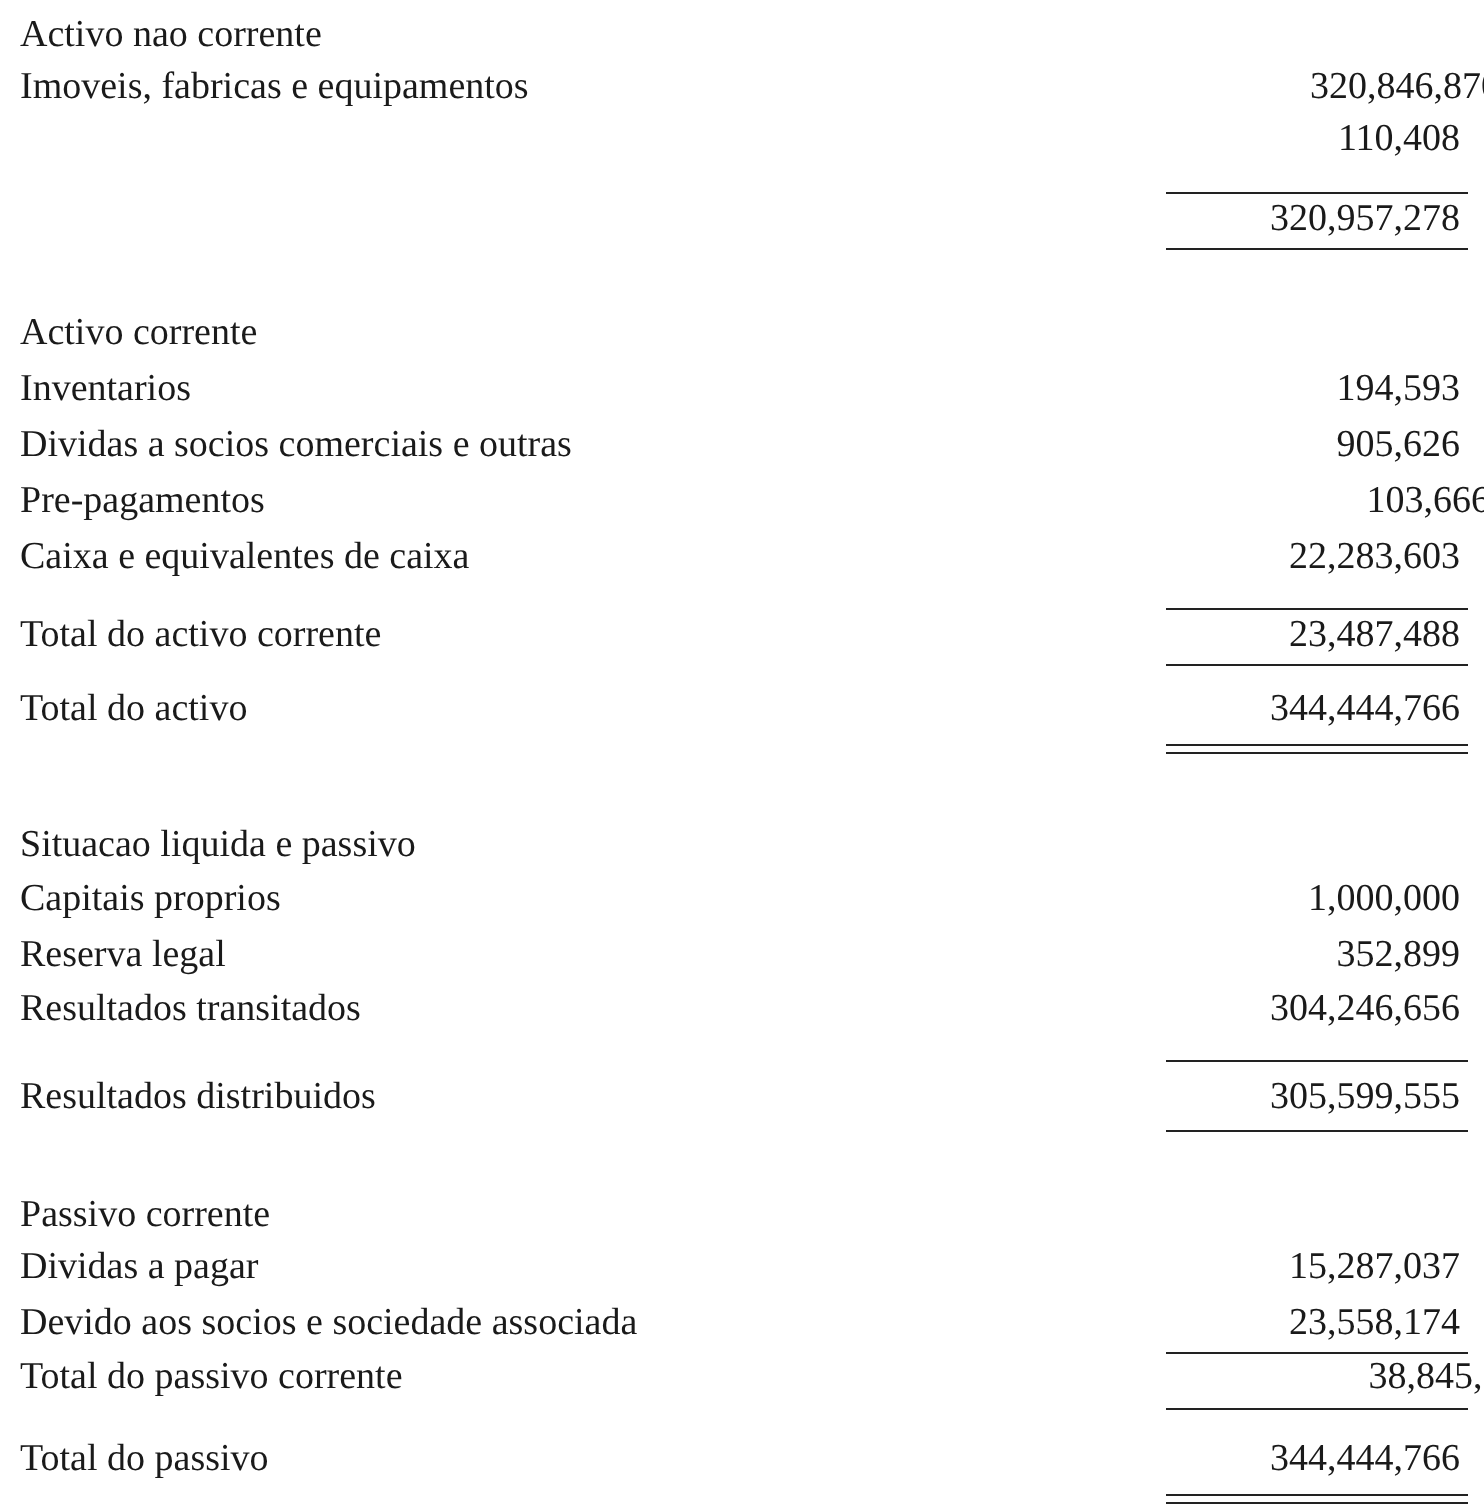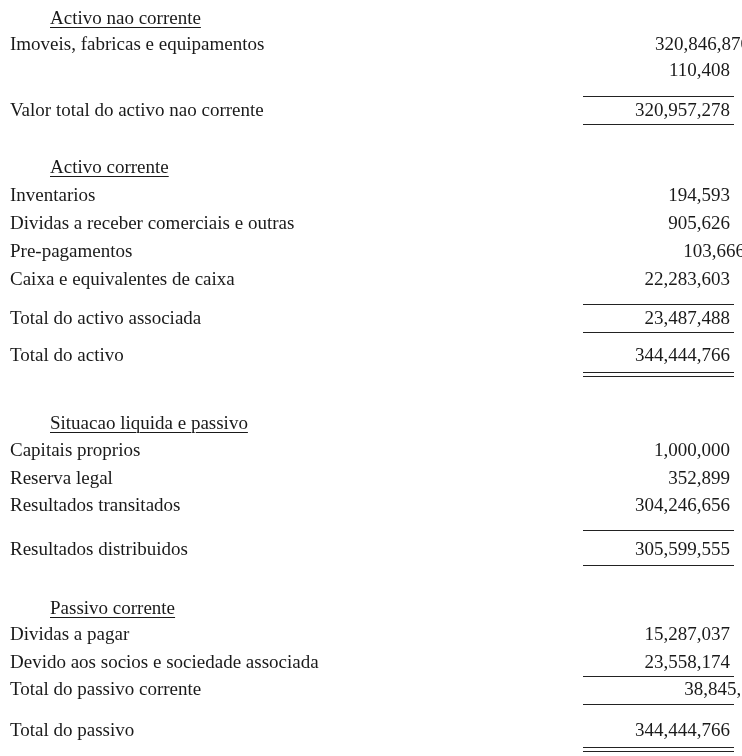--- a/index.html
+++ b/index.html
@@ -23,24 +23,22 @@
       height: 24px;
     }
     .label {
       position: absolute;
       left: 10px;
       top: 0;
       white-space: nowrap;
       line-height: 24px;
     }
     .label.header {
-      text-decoration: underline;
       text-decoration-thickness: 1px;
       text-underline-offset: 3px;
-      margin-left: 40px;
     }
     .value {
       position: absolute;
       right: 12px;
       top: 0;
       white-space: nowrap;
       line-height: 24px;
       text-align: right;
     }
     .rule {
@@ -64,47 +62,46 @@
 </div>
 <div class="line" style="top:32px;padding-left:20px;">
   <span class="label">Imoveis, fabricas e equipamentos</span>
   <span class="value">320,846,870</span>
 </div>
 <div class="line" style="top:58px;">
   <span class="value">110,408</span>
 </div>
 <div class="rule" style="top:96px;"></div>
 <div class="line" style="top:98px;">
-  <span class="label">Valor total do activo nao corrente</span>
   <span class="value">320,957,278</span>
 </div>
 <div class="rule" style="top:124px;"></div>
 
 <div class="line" style="top:155px;padding-left:12px;">
   <span class="label header">Activo corrente</span>
 </div>
 <div class="line" style="top:183px;">
   <span class="label">Inventarios</span>
   <span class="value">194,593</span>
 </div>
 <div class="line" style="top:211px;">
-  <span class="label">Dividas a receber comerciais e outras</span>
+  <span class="label">Dividas a socios comerciais e outras</span>
   <span class="value">905,626</span>
 </div>
 <div class="line" style="top:239px;padding-left:15px;">
   <span class="label">Pre-pagamentos</span>
   <span class="value">103,666</span>
 </div>
 <div class="line" style="top:267px;">
   <span class="label">Caixa e equivalentes de caixa</span>
   <span class="value">22,283,603</span>
 </div>
 <div class="rule" style="top:304px;"></div>
 <div class="line" style="top:306px;">
-  <span class="label">Total do activo associada</span>
+  <span class="label">Total do activo corrente</span>
   <span class="value">23,487,488</span>
 </div>
 <div class="rule" style="top:332px;"></div>
 <div class="line" style="top:343px;">
   <span class="label">Total do activo</span>
   <span class="value">344,444,766</span>
 </div>
 <div class="rule double" style="top:372px;"></div>
 
 <div class="line" style="top:411px;">

